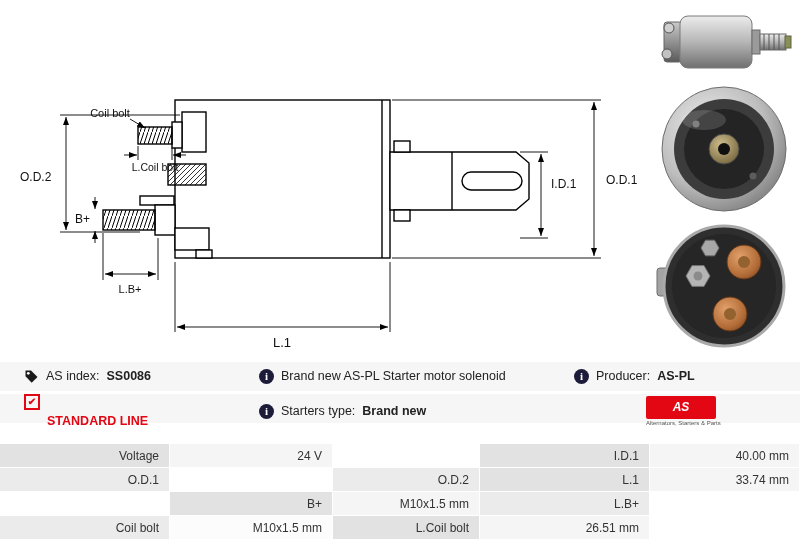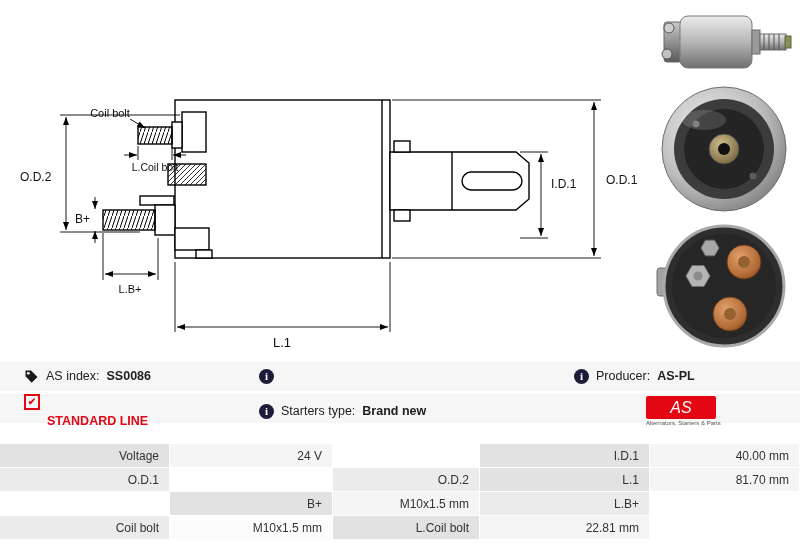--- a/index.html
+++ b/index.html
@@ -16,22 +16,22 @@
             height:29px;margin-bottom:3px;align-items:center;}
   .info-cell{display:flex;align-items:flex-start;gap:7px;padding-left:24px;font-size:12.5px;color:#222;white-space:nowrap;}
   .b{font-weight:bold;}
   .red{color:#e30613;margin-top:20px;}
   .iicon{min-width:15px;height:15px;border-radius:50%;background:#1c1c3a;color:#fff;
          font-family:"Liberation Serif",serif;font-weight:bold;font-size:11px;line-height:15px;
          text-align:center;display:inline-block;}
   .chk{width:12px;height:12px;border:2px solid #e30613;color:#e30613;font-size:10px;line-height:12px;
        text-align:center;font-weight:bold;display:inline-block;}
   .logo-cell{padding-left:96px;}
-  .logo-box{width:70px;height:23px;background:#e30613;color:#fff;font-style:italic;font-weight:normal;
-            font-size:16px;text-align:center;line-height:23px;border-radius:2px;}
+  .logo-box{width:70px;height:23px;background:#e30613;color:#fff;font-style:italic;font-weight:bold;
+            font-size:12px;text-align:center;line-height:23px;border-radius:2px;}
   .logo-sub{font-size:6px;color:#555;text-align:center;margin-top:1px;white-space:nowrap;width:70px;}
   
   .spec{margin-top:21px;}
   .spec-grid{display:grid;grid-template-columns:170px 163px 147px 170px 150px;}
   .cell{height:24px;line-height:24px;text-align:right;padding-right:10px;font-size:12px;color:#333;
         box-sizing:border-box;border-bottom:1px solid #fff;border-right:1px solid #fff;}
   .lbl-a{background:#e2e2e2;}
   .val-a{background:#f5f5f5;padding-left:41px;}
   .lbl-b{background:#ebebeb;}
   .val-b{background:#fcfcfc;}
@@ -199,20 +199,21 @@
       <div class="info-cell">
         <svg width="15" height="15" viewBox="0 0 15 15">
           <path d="M1.5,1.5 h5.5 l6.5,6.5 -5.8,5.8 -6.2,-6.5 z" fill="#1a1a1a"></path>
           <circle cx="4.3" cy="4.3" r="1.4" fill="#fff"></circle>
         </svg>
         <span>AS index:</span>
         <span class="b">SS0086</span>
       </div>
       <div class="info-cell">
         <span class="iicon">i</span>
+        <span>Brand new AS-PL Starter motor solenoid</span>
       </div>
       <div class="info-cell">
         <span class="iicon">i</span>
         <span>Producer:</span>
         <span class="b">AS-PL</span>
       </div>
     </div>
     <div class="info-row">
       <div class="info-cell">
         <span class="chk">✔</span>
@@ -239,31 +240,31 @@
       <div class="cell val-a">24 V</div>
       <div class="spacer"></div>
       <div class="cell lbl-a">I.D.1</div>
       <div class="cell val-a">40.00 mm</div>
 
       <div class="cell lbl-b">O.D.1</div>
       <div class="spacer"></div>
       <div class="cell lbl-b">O.D.2</div>
 
       <div class="cell lbl-a">L.1</div>
-      <div class="cell val-a">81.70 mm</div>
+      <div class="cell val-a">33.74 mm</div>
       <div class="spacer"></div>
       <div class="cell lbl-a">B+</div>
       <div class="cell val-a">M10x1.5 mm</div>
 
       <div class="cell lbl-b">L.B+</div>
       <div class="spacer"></div>
       <div class="cell lbl-b">Coil bolt</div>
       <div class="cell val-b">M10x1.5 mm</div>
 
       <div class="cell lbl-a">L.Coil bolt</div>
-      <div class="cell val-a">22.81 mm</div>
+      <div class="cell val-a">26.51 mm</div>
       <div class="spacer"></div>
       <div class="cell blank"></div>
       <div class="cell blank"></div>
     </div>
   </div>
 
 </div>
 
 </body></html>

